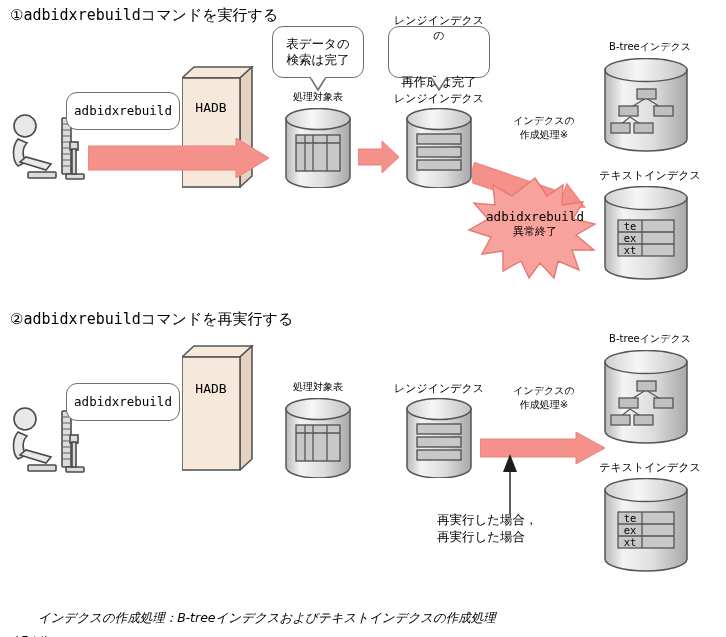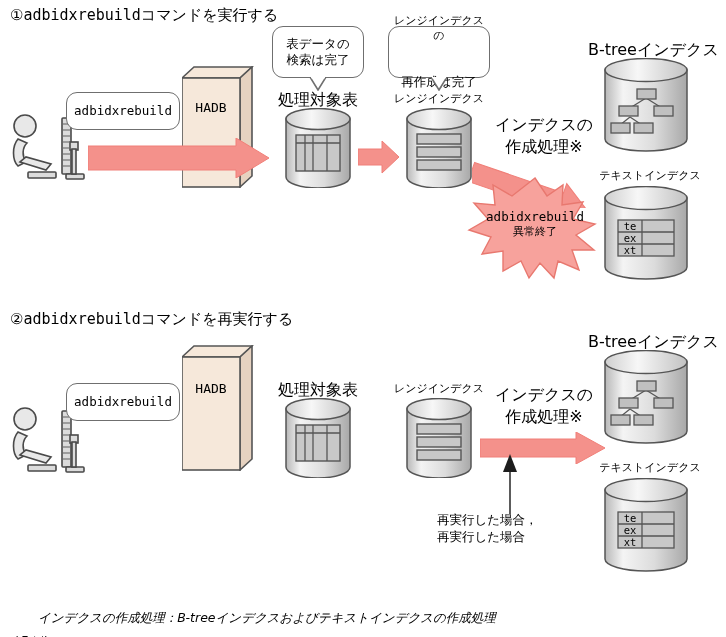--- a/index.html
+++ b/index.html
@@ -7,21 +7,21 @@
     width:726px;height:637px;position:relative;overflow:hidden;
     font-family:"DejaVu Sans","Liberation Sans",sans-serif;
     color:#000000;
   }
   .abs{position:absolute;}
   .heading{
     font-size:15px;letter-spacing:0px;white-space:nowrap;
     font-family:"DejaVu Sans Mono","Liberation Mono",monospace;
   }
   .lbl{
-    font-size:16px;white-space:nowrap;text-align:center;
+    font-size:10px;white-space:nowrap;text-align:center;
     font-family:"DejaVu Sans","Liberation Sans",sans-serif;
   }
   .lbl-sm{font-size:11px;}
   .mono{font-family:"DejaVu Sans Mono","Liberation Mono",monospace;}
 
   
   .balloon{
     border:1.6px solid #6f6f6f;border-radius:11px;background:#ffffff;
     box-sizing:border-box;display:flex;flex-direction:column;
     align-items:center;justify-content:center;line-height:1.28;

